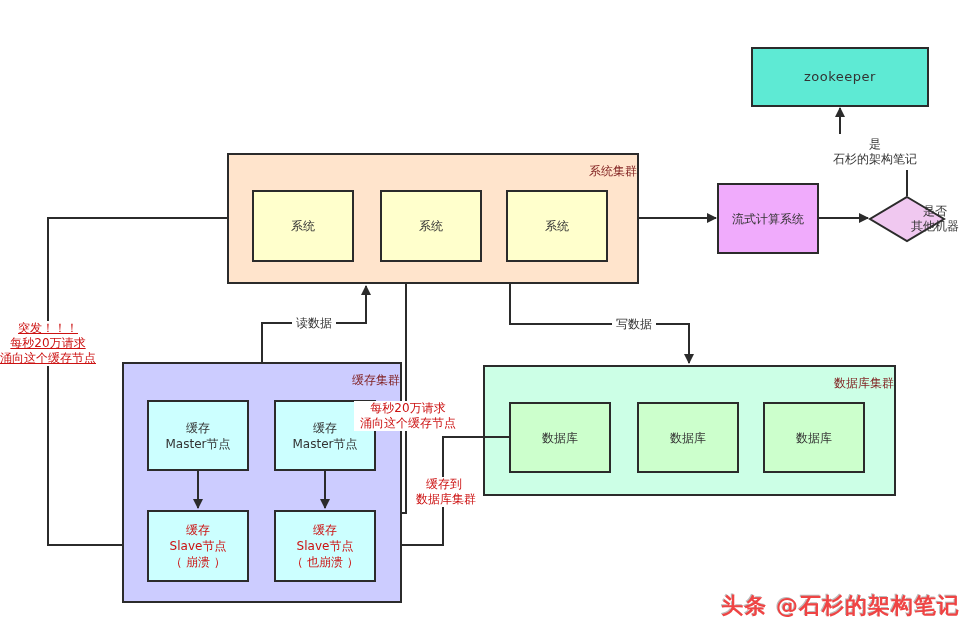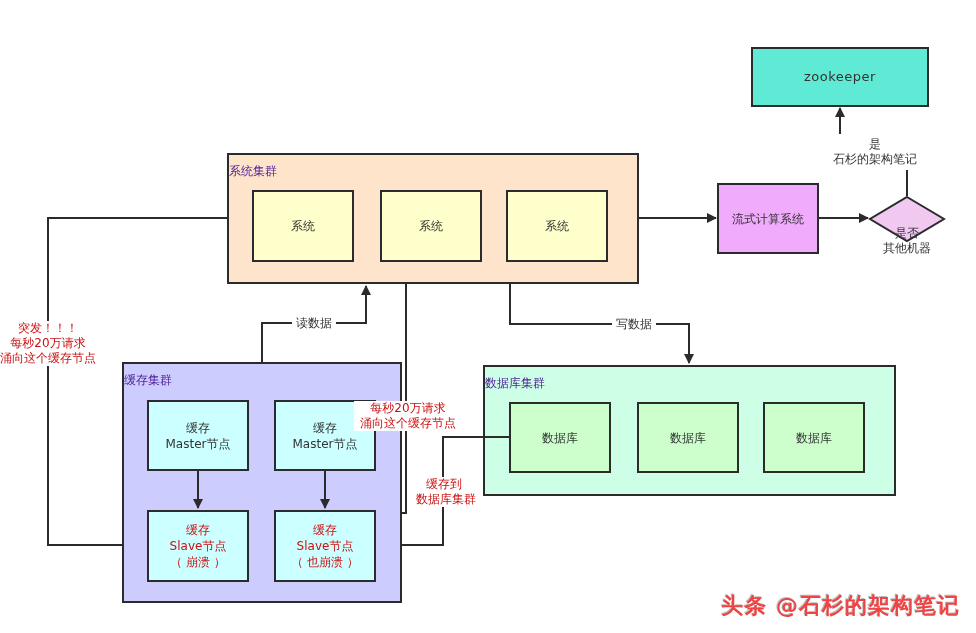--- a/index.html
+++ b/index.html
@@ -3,22 +3,22 @@
 <meta charset="utf-8">
 <style>
   html, body { margin: 0; padding: 0; background: #ffffff; }
   body { width: 976px; height: 633px; position: relative; overflow: hidden;
          font-family: "DejaVu Sans", "Liberation Sans", sans-serif; }
   #canvas { position: absolute; left: 0; top: 0; }
   .box { position: absolute; box-sizing: border-box; border: 2px solid #2b2b2b;
          display: flex; align-items: center; justify-content: center; text-align: center;
          font-size: 12px; color: #333; line-height: 16px; }
   .group { position: absolute; box-sizing: border-box; border: 2px solid #2b2b2b; }
-  .group-title { position: absolute; left: 0; right: 0; top: 8px; text-align: left;
-                 font-size: 12px; color: #4c1d95; }
+  .group-title { position: absolute; left: 0; right: 0; top: 8px; text-align: right;
+                 font-size: 12px; color: #7f1d1d; }
   .label { position: absolute; font-size: 12px; line-height: 15px; color: #333;
            text-align: center; white-space: nowrap; background: #fff; }
   .red { color: #cc1111; }
   .noBg { background: transparent; }
   .watermark { position: absolute; right: 16px; bottom: 12px; font-size: 22px; color: #ef4444;
                letter-spacing: 1px; text-shadow: 1px 1px 0 #fff, -1px -1px 0 #bbb; font-weight: bold; }
 </style>
 </head>
 <body>
 
@@ -62,35 +62,35 @@
   <span>系统</span>
 </div>
 
 <div class="box" style="left:717px;top:183px;width:102px;height:71px;background:#f0abfc;">
   <span>流式计算系统</span>
 </div>
 
 <svg style="position:absolute;left:868px;top:195px;" width="78" height="48">
   <polygon points="39,2 76,24 39,46 2,24" fill="#f0c8f0" stroke="#2b2b2b" stroke-width="2"></polygon>
 </svg>
-<div class="label noBg" style="left:868px;top:204px;width:78px;margin-top:22px;">
+<div class="label noBg" style="left:896px;top:204px;width:78px;">
   <div>是否</div>
   <div>其他机器</div>
 </div>
 
 <div class="box" style="left:751px;top:47px;width:178px;height:60px;background:#5eead4;font-size:13px;letter-spacing:0.5px;">
   <span>zookeeper</span>
 </div>
 
 <div class="label" style="left:830px;top:137px;width:90px;">
   <div>是</div>
   <div>石杉的架构笔记</div>
 </div>
 
-<div class="label red" style="left:0px;top:321px;width:96px;">
+<div class="label red" style="left:0px;top:321px;width:96px;text-decoration:underline;">
   <div>突发！！！</div>
   <div>每秒20万请求</div>
   <div>涌向这个缓存节点</div>
 </div>
 
 <div class="label" style="left:292px;top:316px;width:44px;">
   <span>读数据</span>
 </div>
 
 <div class="label" style="left:578px;top:317px;width:44px;margin-left:34px;">

